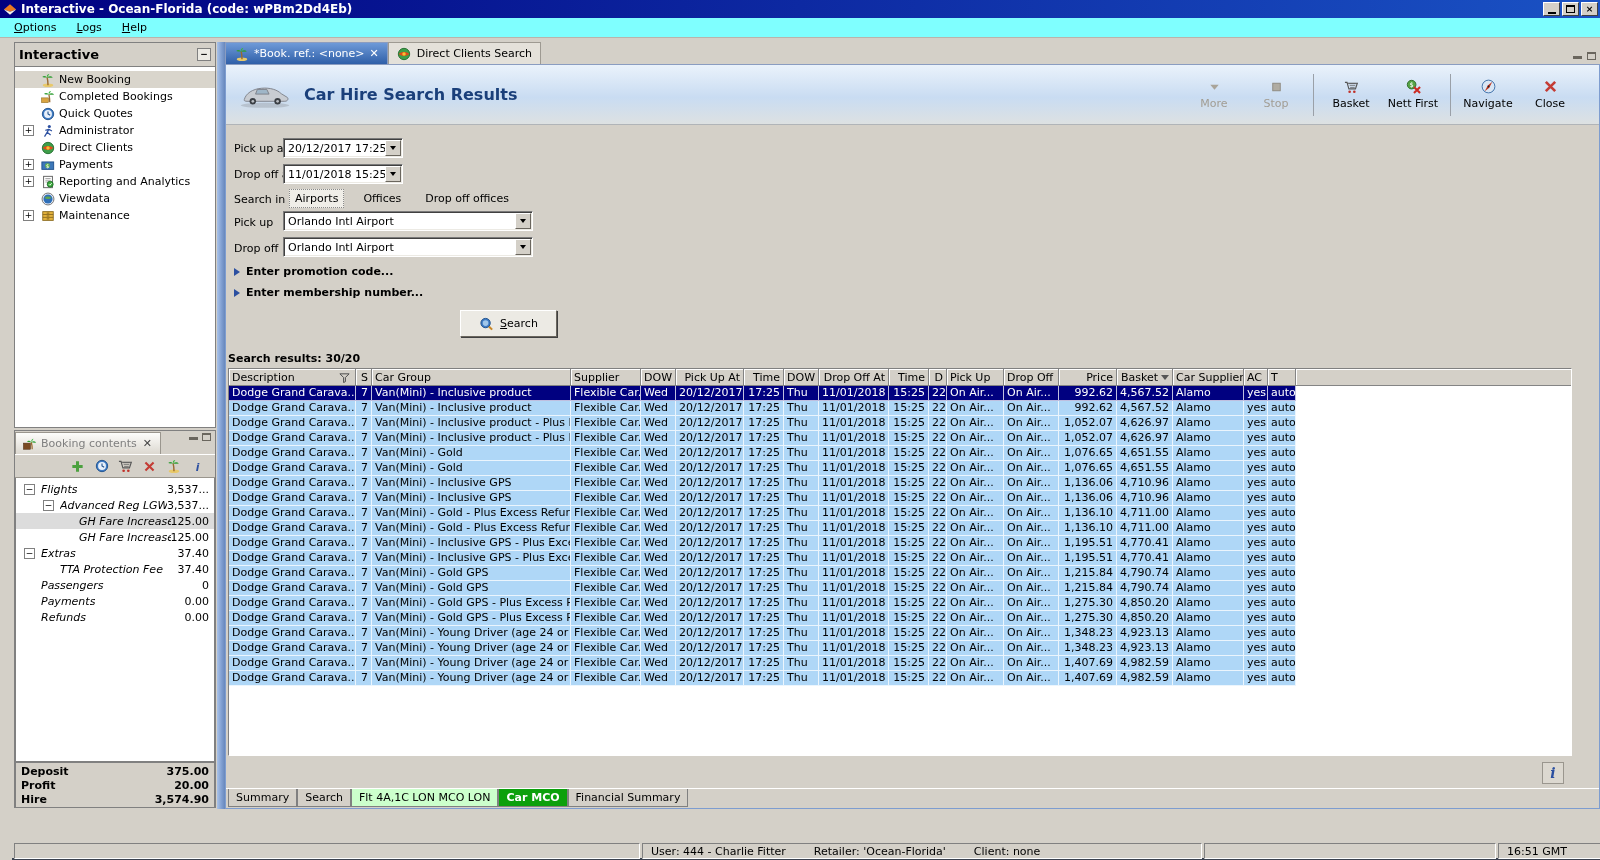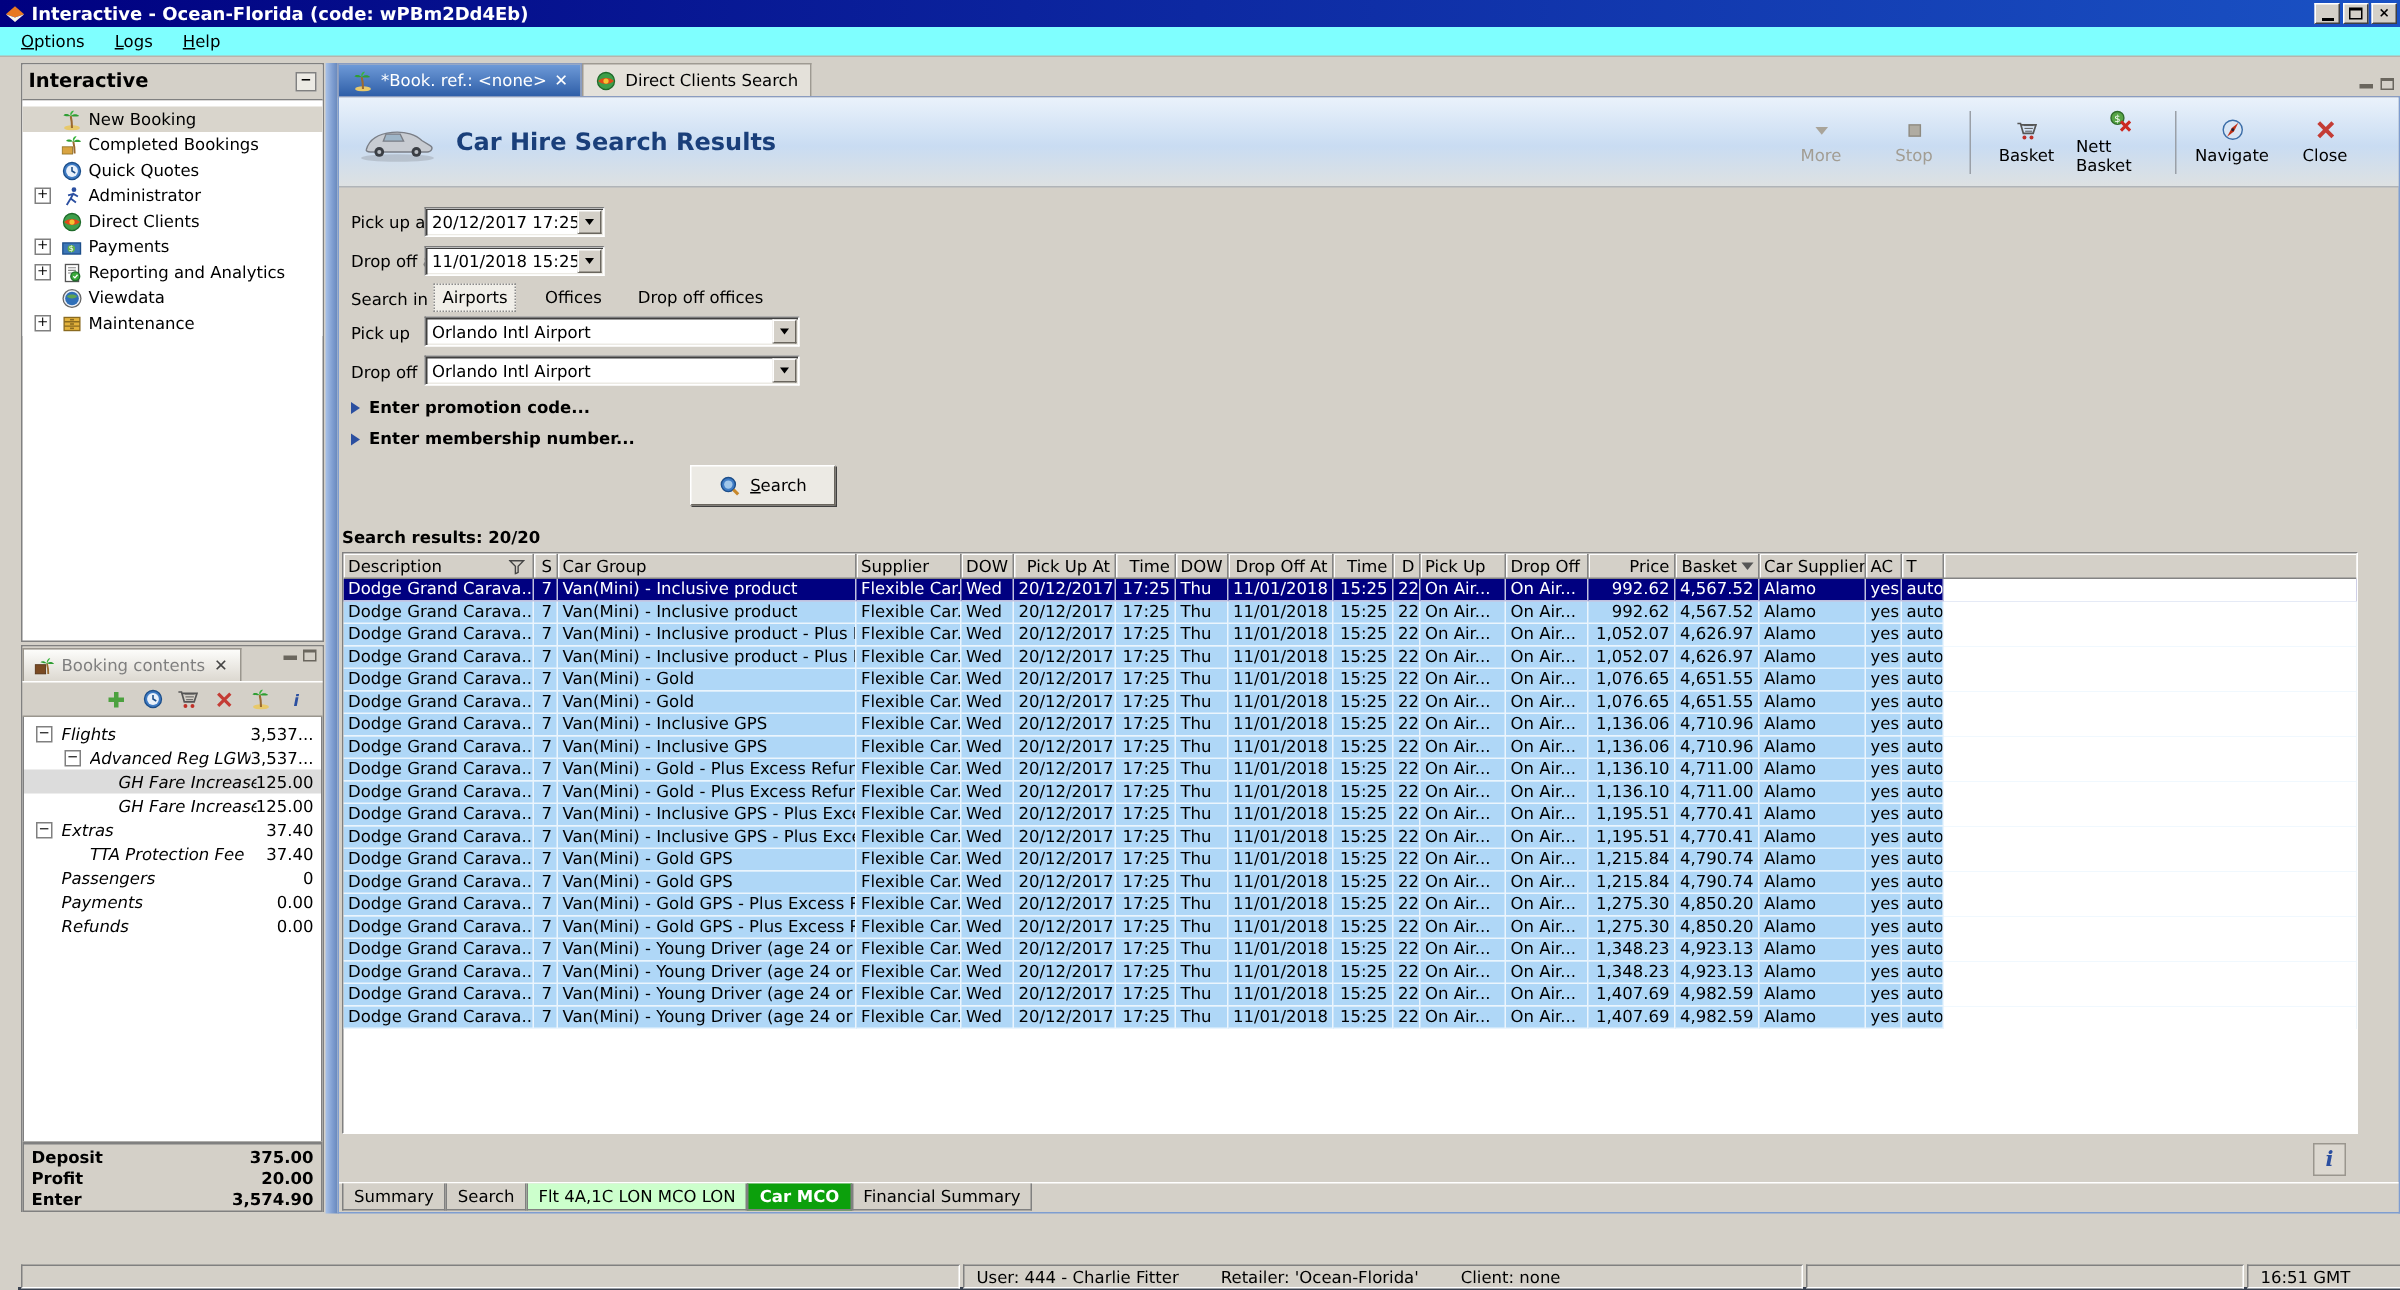--- a/index.html
+++ b/index.html
@@ -399,21 +399,21 @@
     <div class="bk-summary" id="bk-summary">
         <div class="sum-row">
           <span>Deposit</span>
           <span class="sum-val">375.00</span>
         </div>
         <div class="sum-row">
           <span>Profit</span>
           <span class="sum-val">20.00</span>
         </div>
         <div class="sum-row">
-          <span>Enter</span>
+          <span>Hire</span>
           <span class="sum-val">3,574.90</span>
         </div>
       </div>
   </div>
 
   <div class="vsplit"></div>
   <div class="right-edge"></div>
 
   <div class="tabstrip" id="tabstrip">
       <div class="mdi-tab active">
@@ -490,21 +490,21 @@
             <span class="tb-label">Basket</span>
           </div>
           <div class="tb-btn">
             <span class="ic">
               <svg viewBox="0 0 16 16" width="17" height="17">
                 <circle cx="6" cy="6" r="4.6" fill="#57A546" stroke="#2F6B2A"></circle>
                 <text x="6" y="8.6" font-size="7" text-anchor="middle" fill="#fff">$</text>
                 <path d="M8.5 8.5 L15 15 M15 8.5 L8.5 15" stroke="#CC2A22" stroke-width="2.2"></path>
               </svg>
             </span>
-            <span class="tb-label">Nett Basket</span>
+            <span class="tb-label">Nett First</span>
           </div>
           <span class="tb-sep"></span>
           <div class="tb-btn">
             <span class="ic">
               <svg viewBox="0 0 16 16" width="17" height="17">
                 <circle cx="8" cy="8" r="6.8" fill="#D9E6F5" stroke="#3C6EA8"></circle>
                 <path d="M12 3 L7.3 6.8 L4 13 L8.8 9.2 Z" fill="#C03218"></path>
                 <circle cx="8" cy="8" r="1" fill="#223"></circle>
               </svg>
             </span>
@@ -573,21 +573,21 @@
       <span class="ic" id="search-ic">
           <svg viewBox="0 0 16 16" width="16" height="16">
             <circle cx="7" cy="7" r="5" fill="#3E7BC4" stroke="#1C4E8A"></circle>
             <circle cx="7" cy="7" r="3" fill="#9FC6EA"></circle>
             <path d="M10.6 10.6 L14 14" stroke="#C8882A" stroke-width="2.2"></path>
           </svg>
         </span>
       <span id="search-btn-label"><u>S</u>earch</span>
     </div>
 
-    <span class="results-label" style="left:2px; top:287px; position:absolute;">Search results: 20/20</span>
+    <span class="results-label" style="left:2px; top:287px; position:absolute;">Search results: 30/20</span>
 
     <div class="grid">
       <div class="grid-header" id="grid-header">
           <div class="gh-cell" style="width: 127px;">
             <span>Description</span>
             <span class="ic funnel">
               <svg viewBox="0 0 12 12" width="11" height="11">
                 <path d="M1 2 h10 l-4 4 v4.5 l-2 1 V6 Z" fill="#D4D0C8" stroke="#444" stroke-width="1"></path>
               </svg>
             </span>

